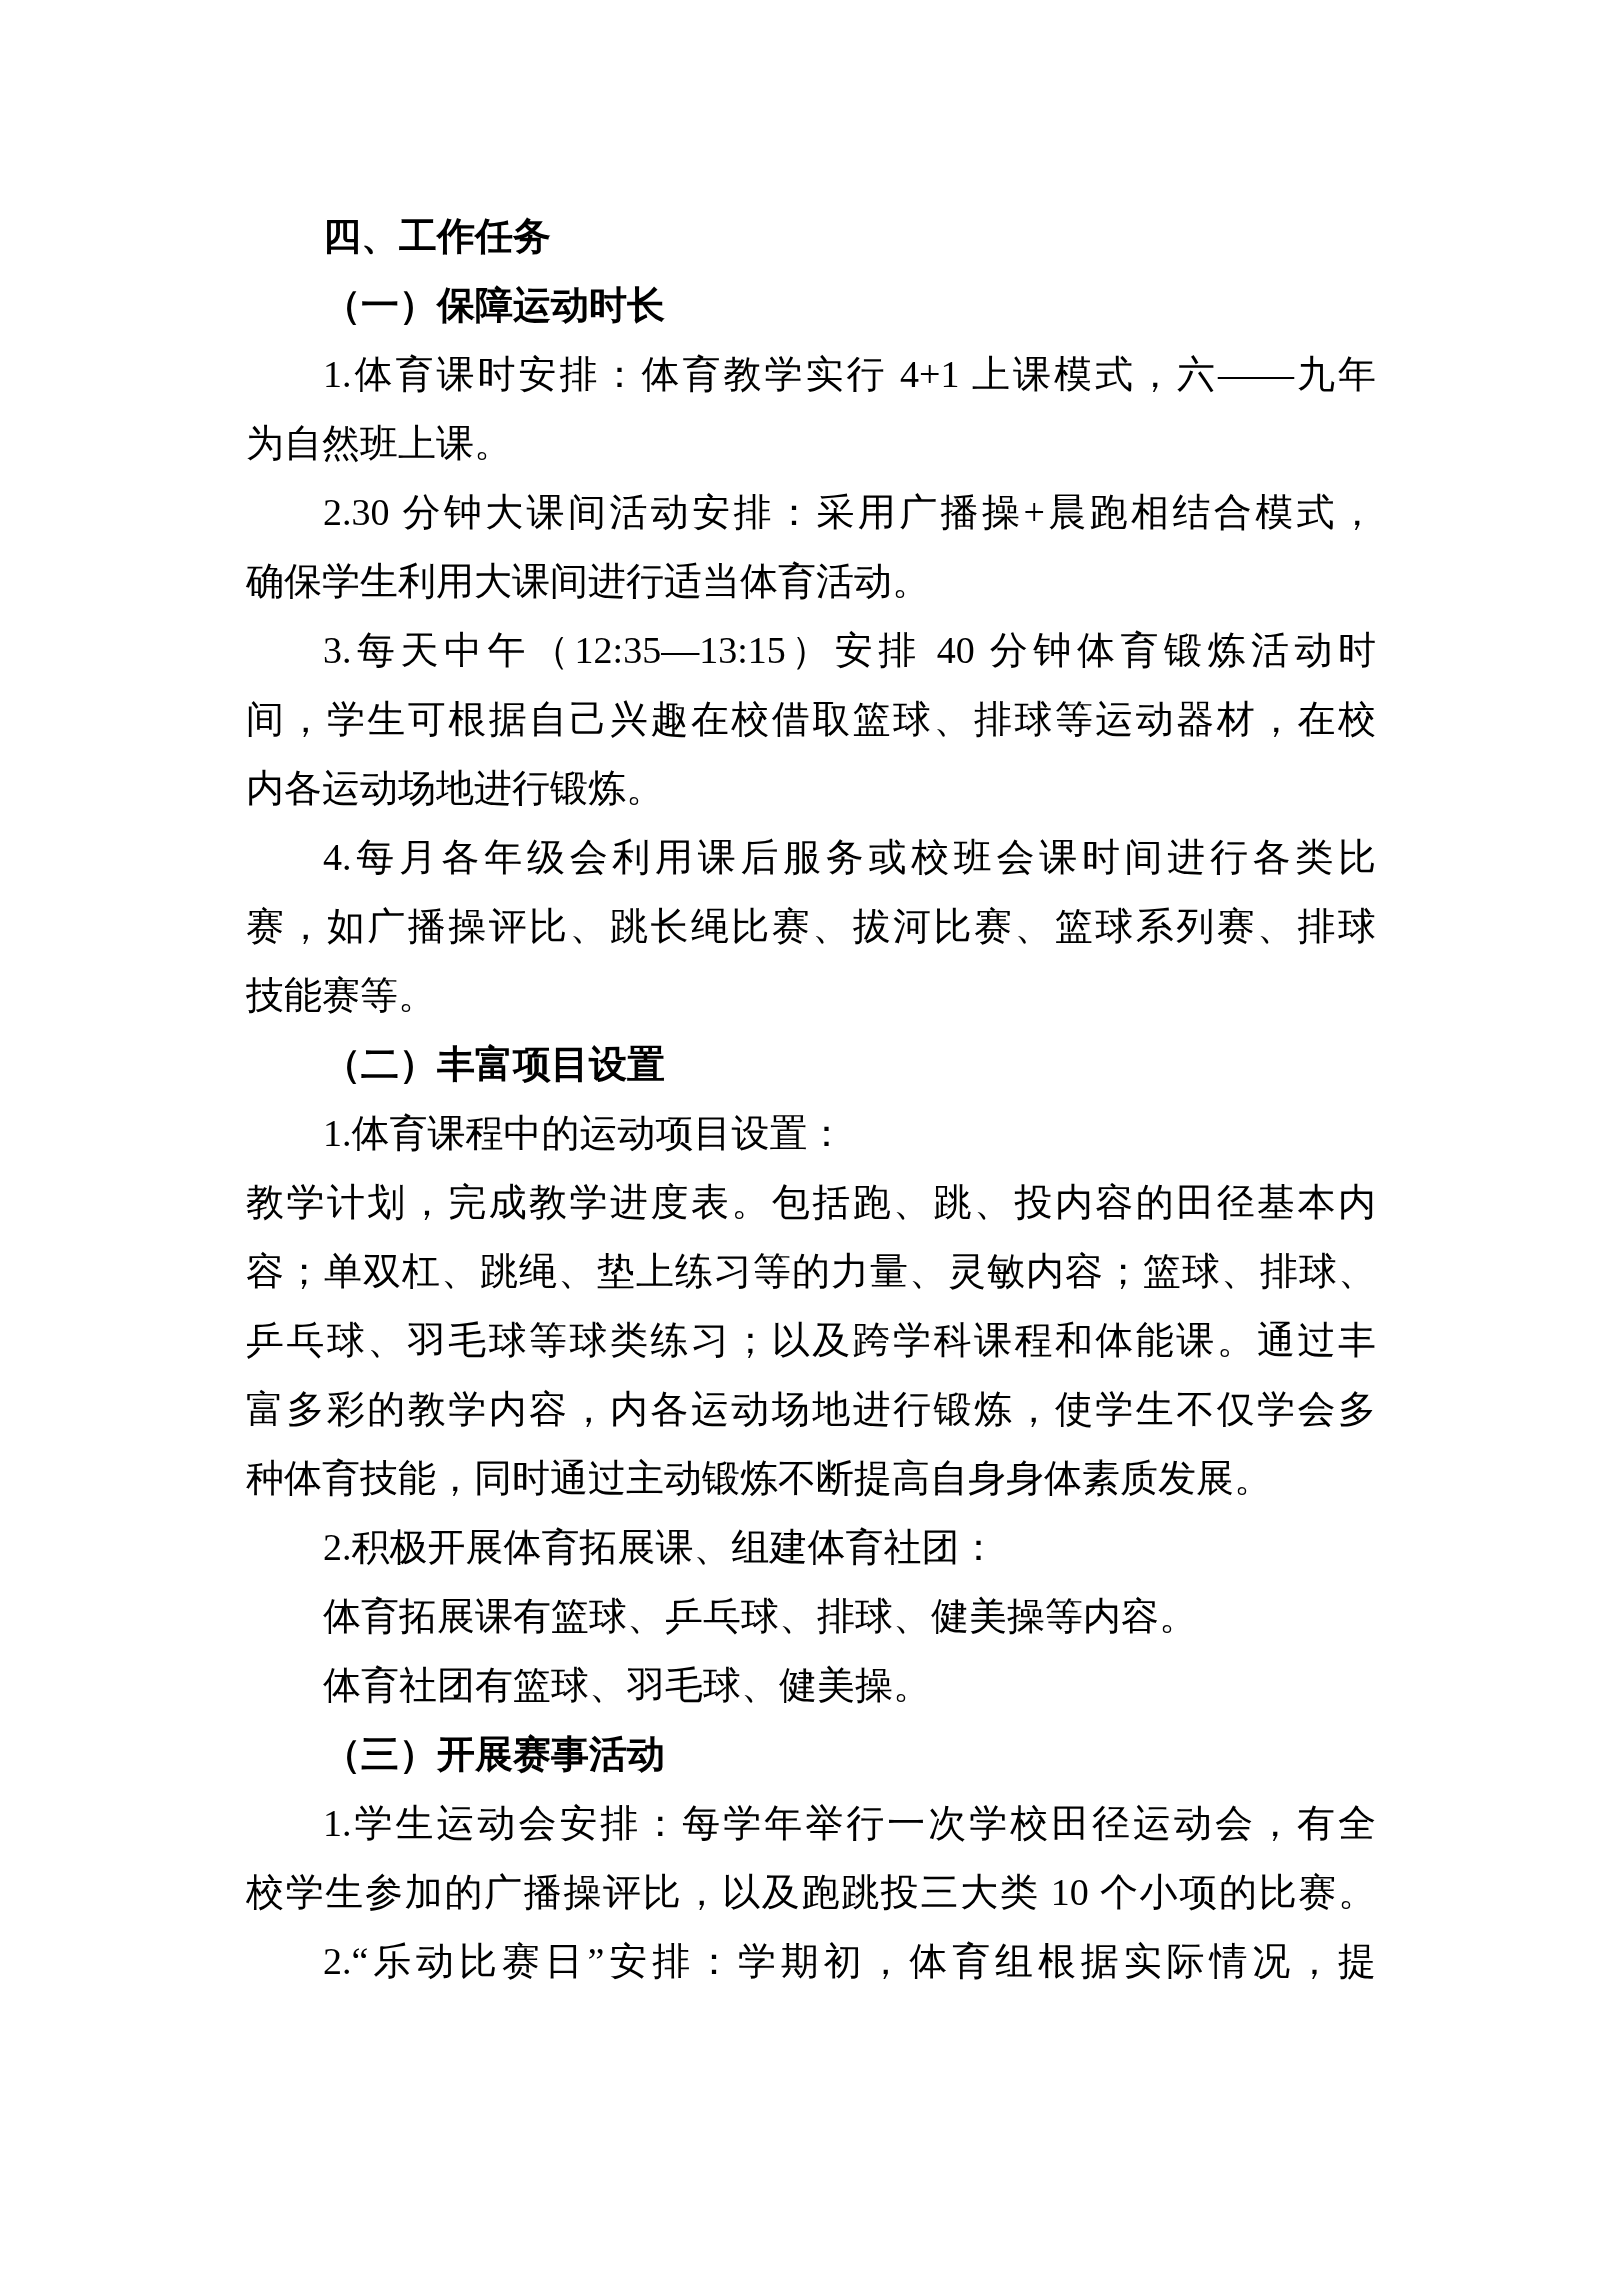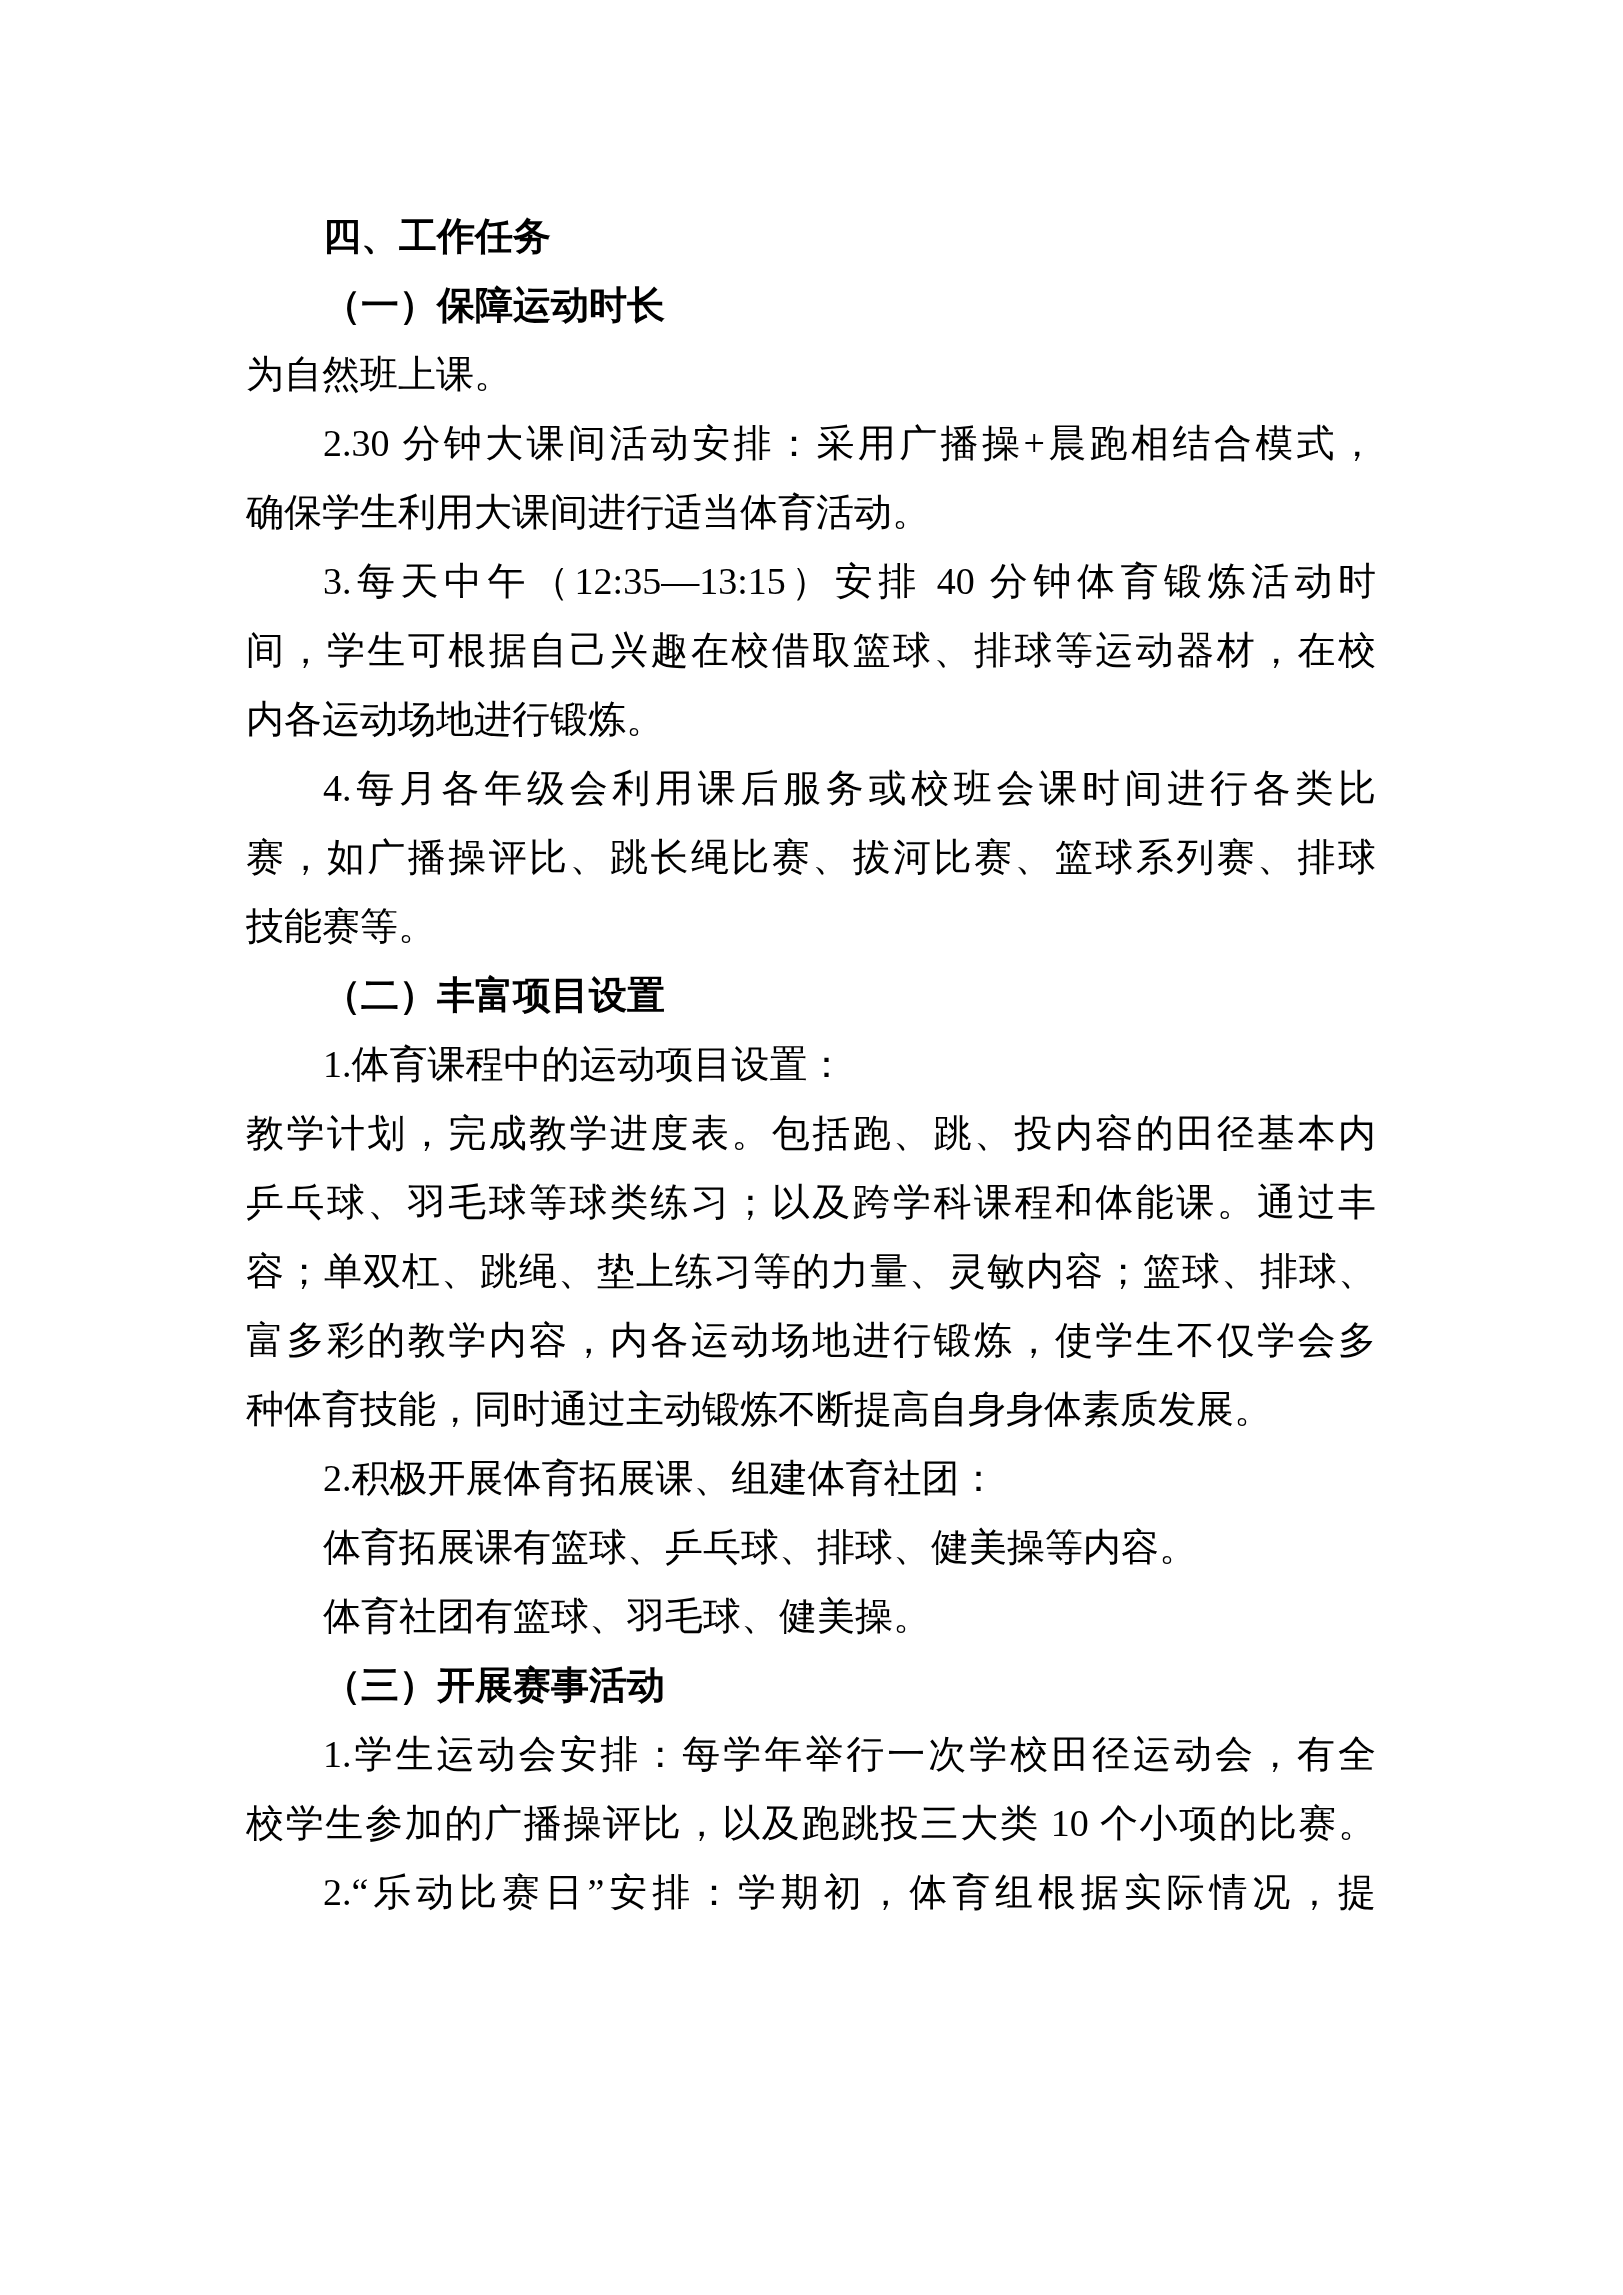--- a/index.html
+++ b/index.html
@@ -41,34 +41,35 @@
     font-weight: 700;
   }
 </style>
 </head>
 <body>
 
 <div class="page">
   <div class="doc">
     <div class="line bold indent">四、工作任务</div>
     <div class="line bold indent">（一）保障运动时长</div>
+    <div class="line indent stretch">1.体育课时安排：体育教学实行 4+1 上课模式，六——九年</div>
     <div class="line">为自然班上课。</div>
     <div class="line indent stretch">2.30 分钟大课间活动安排：采用广播操+晨跑相结合模式，</div>
     <div class="line">确保学生利用大课间进行适当体育活动。</div>
     <div class="line indent stretch">3.每天中午（12:35—13:15）安排 40 分钟体育锻炼活动时</div>
     <div class="line stretch">间，学生可根据自己兴趣在校借取篮球、排球等运动器材，在校</div>
     <div class="line">内各运动场地进行锻炼。</div>
     <div class="line indent stretch">4.每月各年级会利用课后服务或校班会课时间进行各类比</div>
     <div class="line stretch">赛，如广播操评比、跳长绳比赛、拔河比赛、篮球系列赛、排球</div>
     <div class="line">技能赛等。</div>
     <div class="line bold indent">（二）丰富项目设置</div>
     <div class="line indent">1.体育课程中的运动项目设置：</div>
     <div class="line stretch">教学计划，完成教学进度表。包括跑、跳、投内容的田径基本内</div>
+    <div class="line stretch">容；单双杠、跳绳、垫上练习等的力量、灵敏内容；篮球、排球、</div>
     <div class="line stretch">乒乓球、羽毛球等球类练习；以及跨学科课程和体能课。通过丰</div>
-    <div class="line stretch">容；单双杠、跳绳、垫上练习等的力量、灵敏内容；篮球、排球、</div>
     <div class="line stretch">富多彩的教学内容，内各运动场地进行锻炼，使学生不仅学会多</div>
     <div class="line">种体育技能，同时通过主动锻炼不断提高自身身体素质发展。</div>
     <div class="line indent">2.积极开展体育拓展课、组建体育社团：</div>
     <div class="line indent">体育拓展课有篮球、乒乓球、排球、健美操等内容。</div>
     <div class="line indent">体育社团有篮球、羽毛球、健美操。</div>
     <div class="line bold indent">（三）开展赛事活动</div>
     <div class="line indent stretch">1.学生运动会安排：每学年举行一次学校田径运动会，有全</div>
     <div class="line stretch">校学生参加的广播操评比，以及跑跳投三大类 10 个小项的比赛。</div>
     <div class="line indent stretch">2.“乐动比赛日”安排：学期初，体育组根据实际情况，提</div>
   </div>

